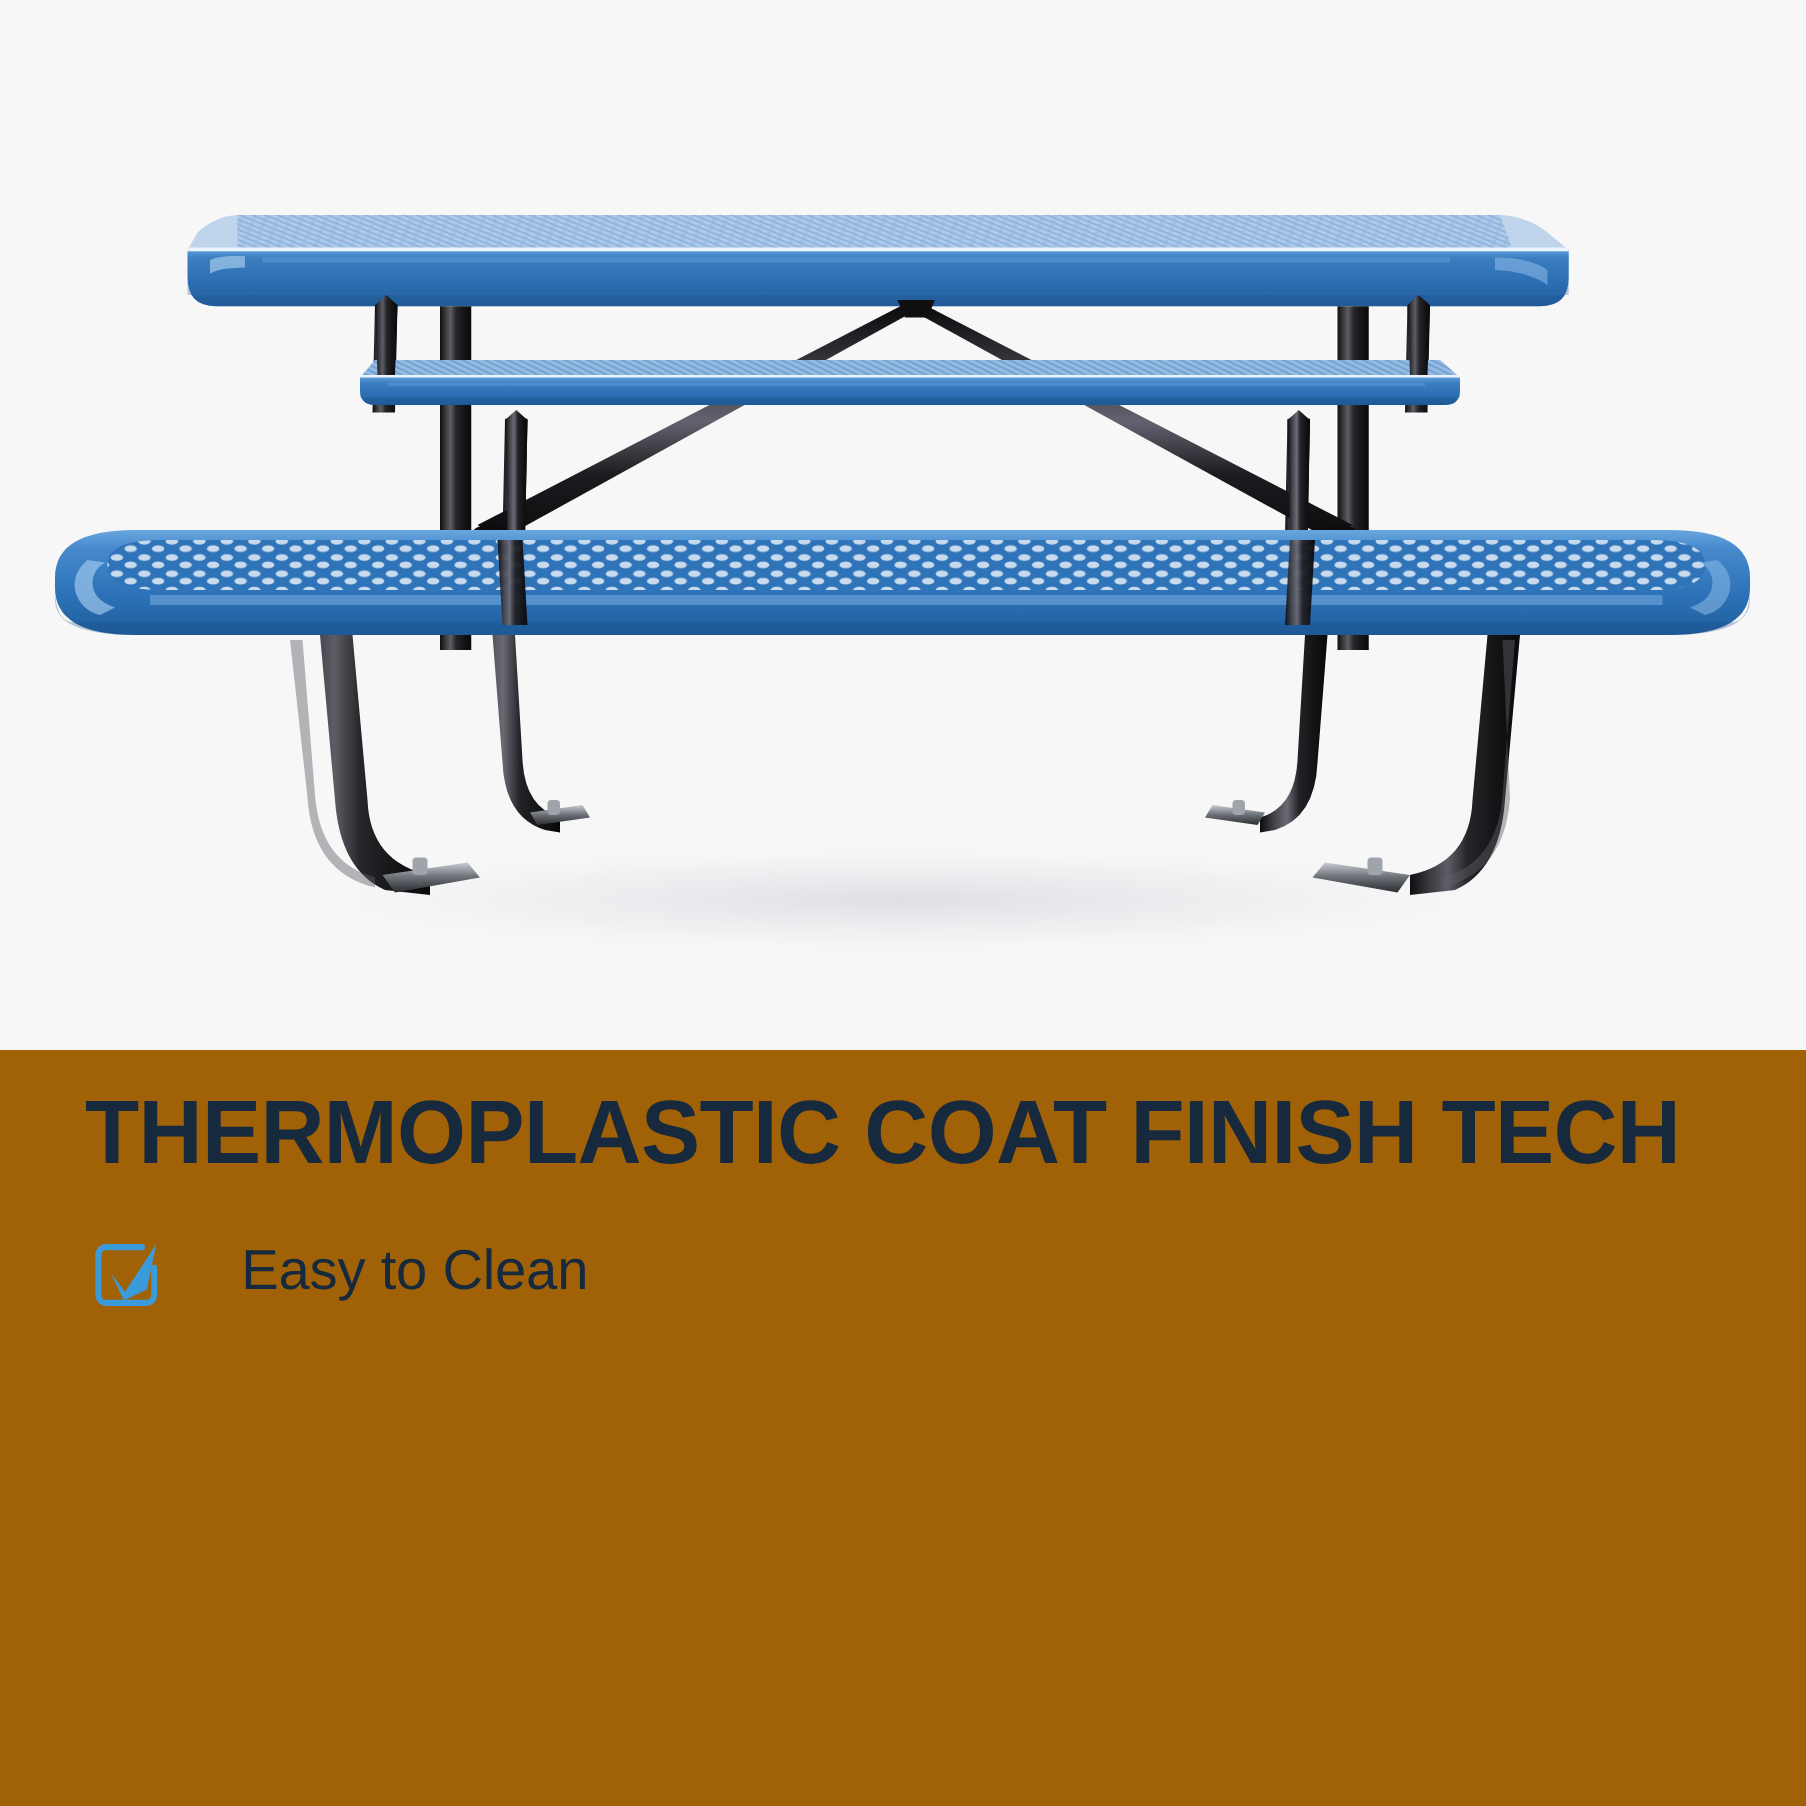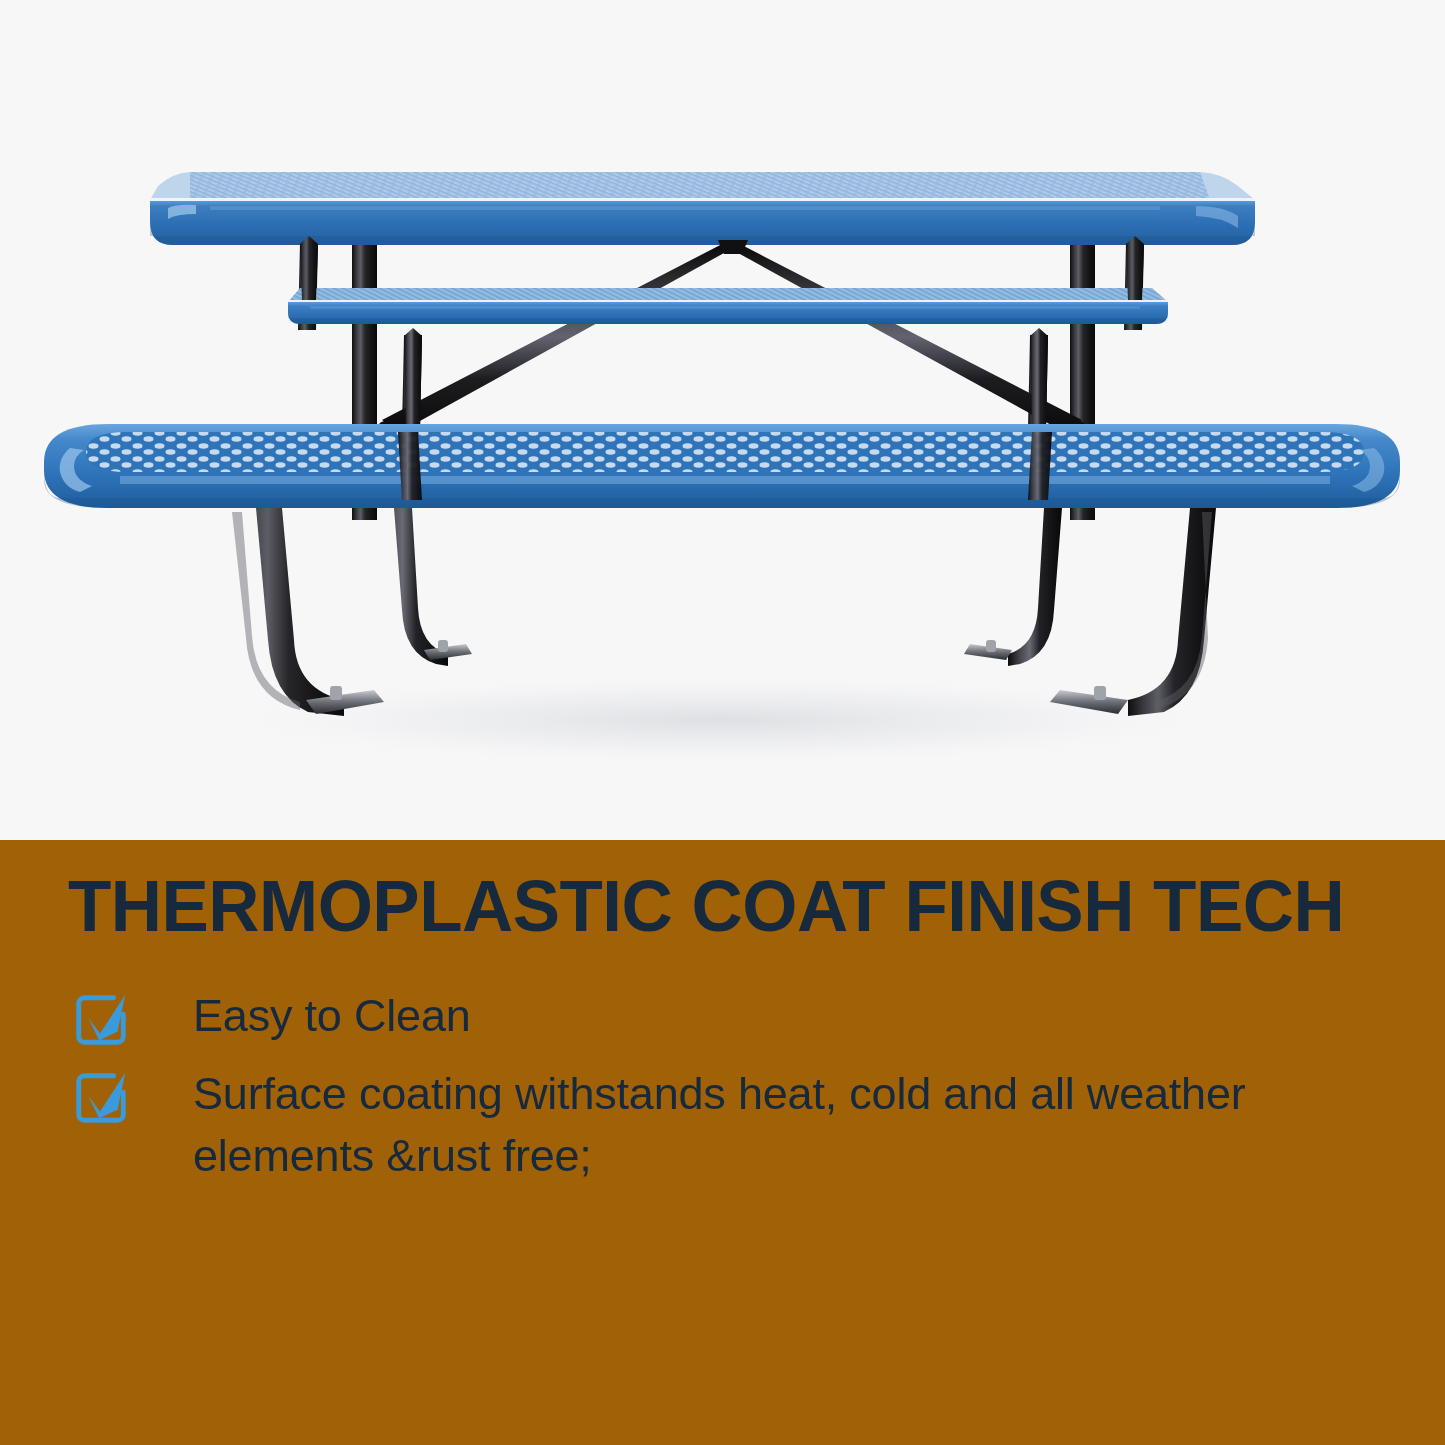--- a/index.html
+++ b/index.html
@@ -288,27 +288,17 @@
         <span class="check-wrap">
           <svg class="check-icon" viewBox="0 0 64 64">
             <path d="M9 15 a6 6 0 0 1 6 -6 h30" fill="none" stroke="#3b9ad9" stroke-width="5" stroke-linecap="round"></path>
             <path d="M55 26 v23 a6 6 0 0 1 -6 6 h-34 a6 6 0 0 1 -6 -6 v-34" fill="none" stroke="#3b9ad9" stroke-width="5" stroke-linecap="round"></path>
             <path d="M19 30 L31 46 L57 6 L49 44 L30 53 Z" fill="#3b9ad9"></path>
           </svg>
         </span>
         <span class="feature-text">Easy to Clean</span>
       </li>
 
-      <li class="feature-row">
-        <span class="check-wrap">
-          <svg class="check-icon" viewBox="0 0 64 64">
-            <path d="M9 15 a6 6 0 0 1 6 -6 h30" fill="none" stroke="#3b9ad9" stroke-width="5" stroke-linecap="round"></path>
-            <path d="M55 26 v23 a6 6 0 0 1 -6 6 h-34 a6 6 0 0 1 -6 -6 v-34" fill="none" stroke="#3b9ad9" stroke-width="5" stroke-linecap="round"></path>
-            <path d="M19 30 L31 46 L57 6 L49 44 L30 53 Z" fill="#3b9ad9"></path>
-          </svg>
-        </span>
-        <span class="feature-text">Surface coating withstands heat, cold and all weather elements &amp;rust free;</span>
-      </li>
 
 
     </ul>
   </div>
 </div>
 
 </body></html>

